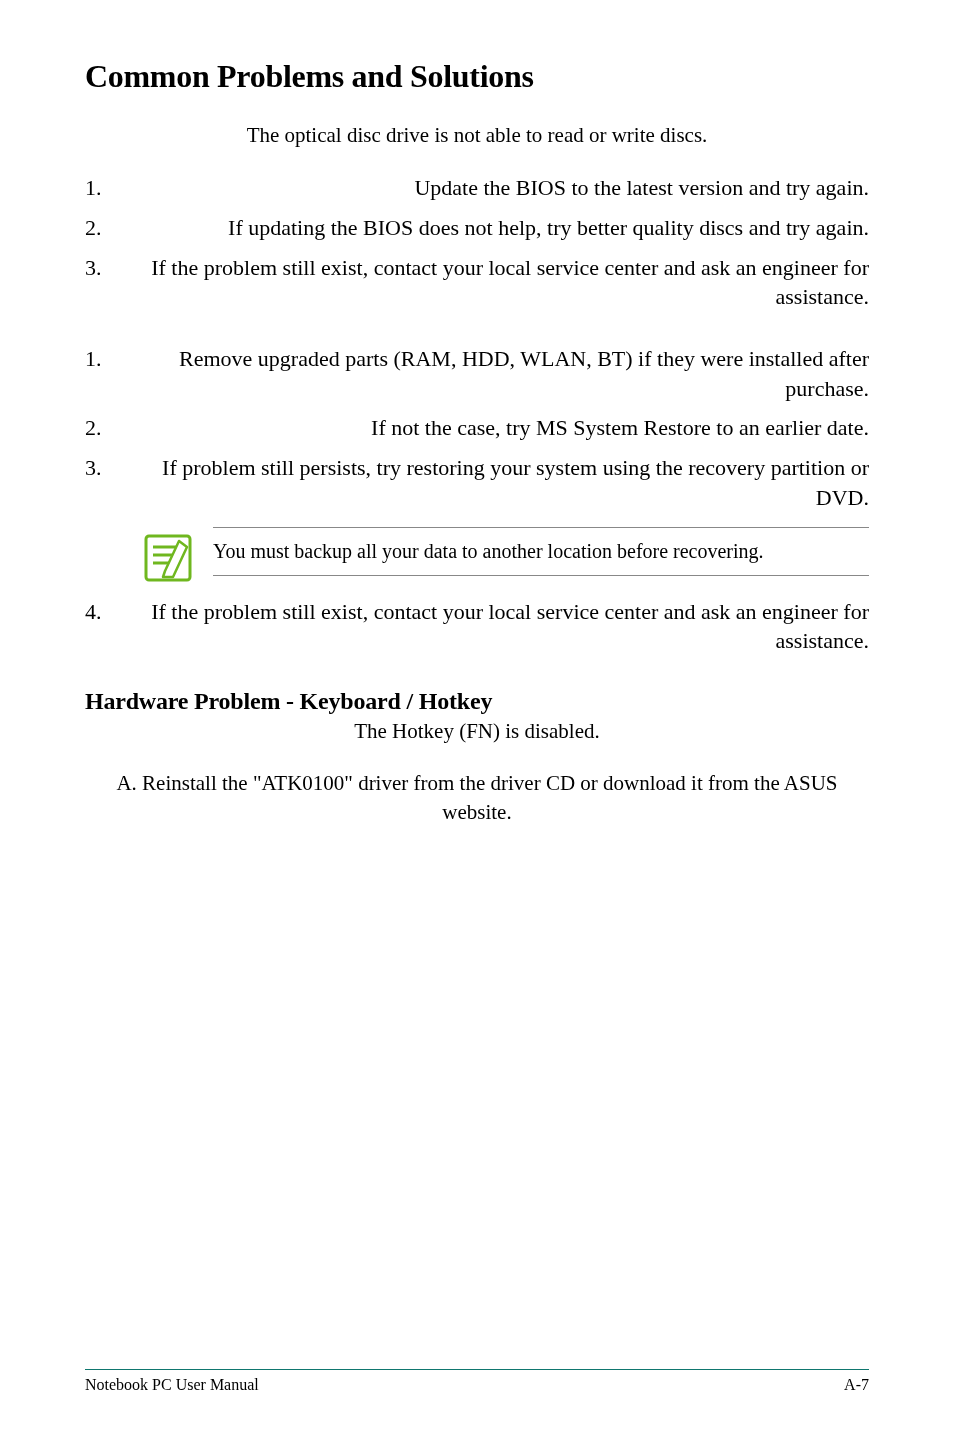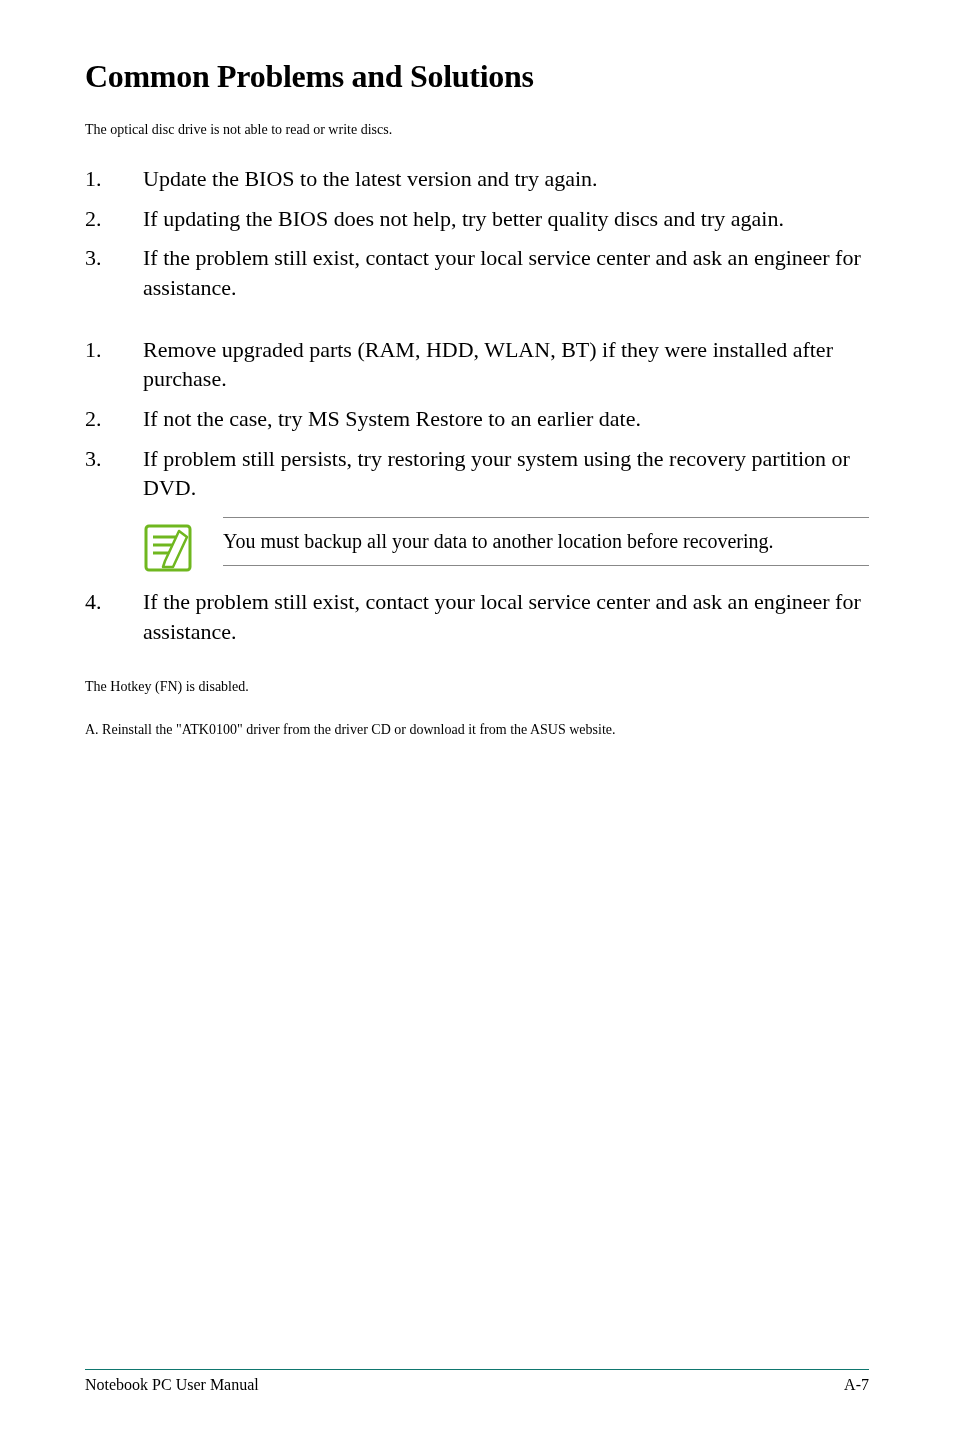--- a/index.html
+++ b/index.html
@@ -22,51 +22,53 @@
       margin-bottom: 26px;
       letter-spacing: -0.3px;
     }
     .section-heading {
       font-size: 24px;
       font-weight: bold;
       margin-bottom: 2px;
       letter-spacing: -0.2px;
     }
     .body-text {
-      font-size: 14px;
+      font-size: 21px;
       line-height: 1.35;
       margin-bottom: 24px;
+      text-align: center;
     }
     .numbered-list {
       list-style: none;
       counter-reset: item;
       margin-bottom: 28px;
     }
     .numbered-list li {
       font-size: 22px;
       line-height: 1.35;
       padding-left: 58px;
       position: relative;
       margin-bottom: 10px;
+      text-align: right;
     }
     .numbered-list li::before {
       counter-increment: item;
       content: counter(item) ".";
       position: absolute;
       left: 0;
       font-size: 22px;
     }
     .section {
       margin-bottom: 32px;
     }
     .note-box {
       display: flex;
       align-items: flex-start;
       margin: 14px 0 14px 58px;
-      gap: 30px;
+      gap: 20px;
     }
     .note-icon {
       flex-shrink: 0;
       width: 50px;
       height: 50px;
       margin-top: 6px;
     }
     .note-content {
       flex: 1;
       border-top: 1px solid #888;
@@ -123,20 +125,21 @@
     </div>
     <div class="note-content">You must backup all your data to another location before recovering.</div>
   </div>
 
   <ol class="numbered-list starts-at-4">
     <li>If the problem still exist, contact your local service center and ask an engineer for assistance.</li>
   </ol>
 </div>
 
 <div class="section">
+  <h2 class="section-heading">Hardware Problem - Keyboard / Hotkey</h2>
   <p class="body-text">The Hotkey (FN) is disabled.</p>
   <p class="body-text">A. Reinstall the "ATK0100" driver from the driver CD or download it from the ASUS website.</p>
 </div>
 
 <div class="footer">
   <span>Notebook PC User Manual</span>
   <span>A-7</span>
 </div>
 
 </body></html>

